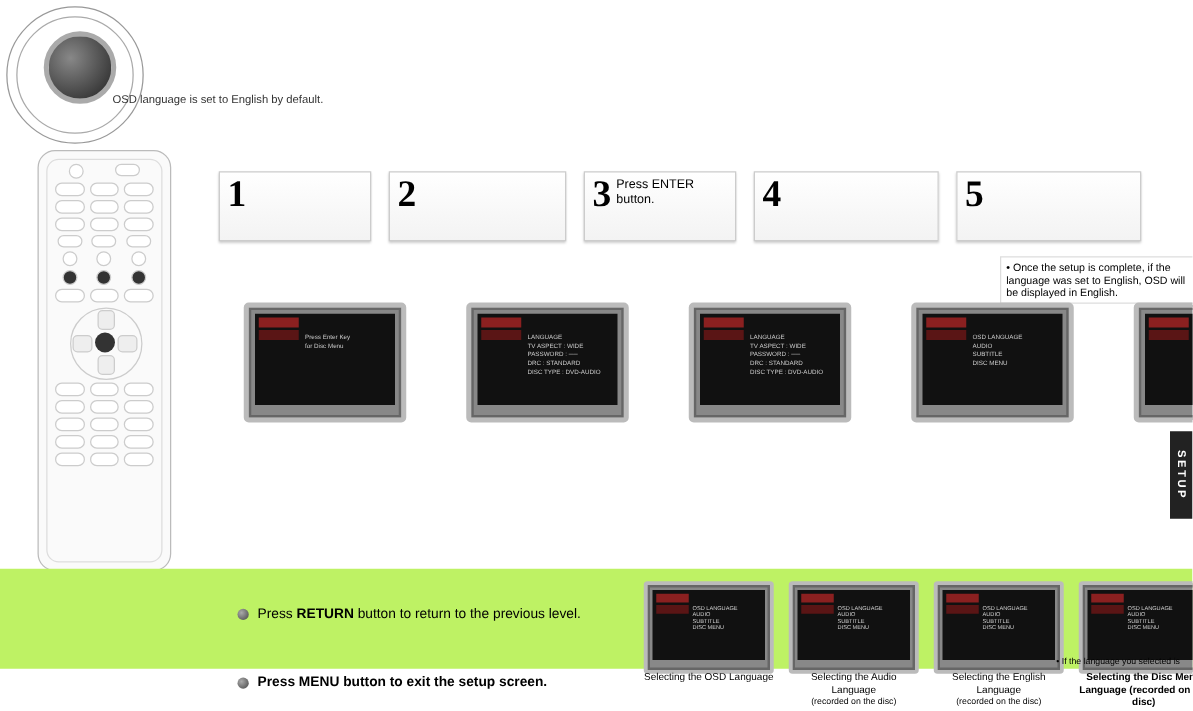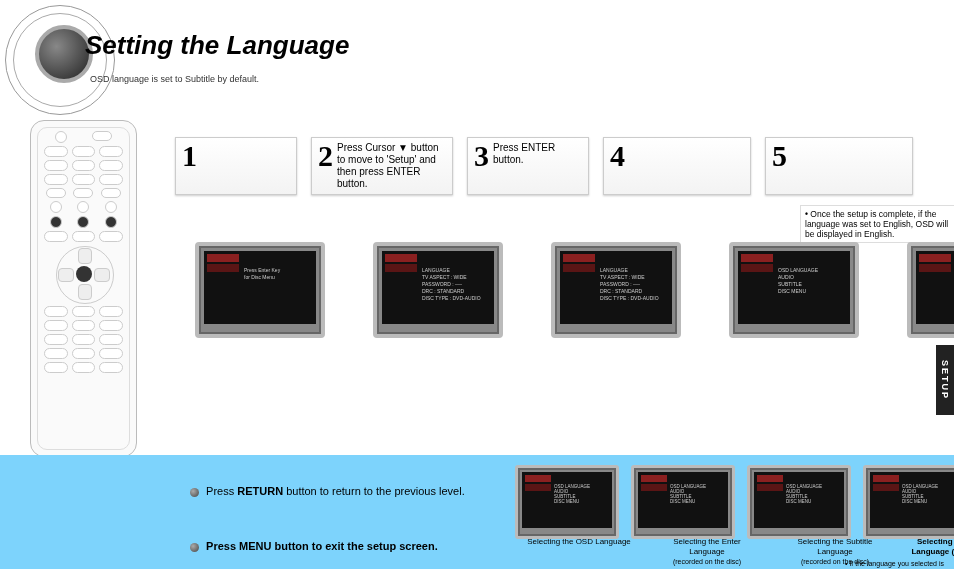--- a/index.html
+++ b/index.html
@@ -179,22 +179,22 @@
   letter-spacing: 2px;
   line-height: 18px;
   font-weight: bold;
 }
 
 .lower {
   position: absolute;
   left: 0;
   top: 455px;
   width: 954px;
-  height: 114px;
-  background: #7dd3fc;
+  height: 80px;
+  background: #bef264;
 }
 .lower .hint {
   position: absolute;
   font-size: 11px;
 }
 .hint1 { left: 190px; top: 30px; }
 .hint2 { left: 190px; top: 85px; font-weight: bold; }
 .hint-dot {
   display:inline-block; width:9px; height:9px; border-radius:50%;
   background: radial-gradient(circle at 35% 35%, #aaa, #444);
@@ -230,21 +230,20 @@
   left: 515px;
   top: 82px;
   display: flex;
   gap: 12px;
 }
 .lower-cap {
   width: 104px;
   font-size: 8px;
   text-align: center;
   line-height: 10px;
-  margin-left: 12px;
 }
 .lower-cap.bold { font-weight: bold; }
 .lower-cap .sub { font-size: 7px; }
 
 .lower-note {
   position:absolute;
   left: 845px;
   bottom: 2px;
   font-size: 7px;
 }
@@ -253,22 +252,21 @@
 <body>
 
 <div class="page">
 
   <div class="header-ring">
     <div class="ring-outer"></div>
     <div class="ring-inner"></div>
     <div class="ring-dot"></div>
   </div>
 
-  <div class="title">Setting the Language</div>
-  <div class="subtitle">OSD language is set to Subtitle by default.</div>
+  <div class="subtitle">OSD language is set to English by default.</div>
 
   <div class="remote">
     <div class="remote-inner">
       <div class="row">
           <div class="rbtn round"></div>
           <div class="rbtn pill"></div>
         </div>
       <div class="row">
           <div class="rbtn"></div>
           <div class="rbtn"></div>
@@ -339,21 +337,20 @@
         </div>
     </div>
   </div>
 
   <div class="step-row">
     <div class="step-box narrow">
       <div class="step-num">1</div>
     </div>
     <div class="step-box">
       <div class="step-num">2</div>
-      <div class="step-text">Press Cursor ▼ button to move to 'Setup' and then press <b>ENTER</b> button.</div>
     </div>
     <div class="step-box narrow">
       <div class="step-num">3</div>
       <div class="step-text">Press <b>ENTER</b> button.</div>
     </div>
     <div class="step-box wide">
       <div class="step-num">4</div>
     </div>
     <div class="step-box wide">
       <div class="step-num">5</div>
@@ -484,25 +481,25 @@
         </div>
       </div>
     </div>
 
     <div class="lower-captions">
       <div class="lower-cap">
         <div>Selecting the OSD Language</div>
         <div class="sub"></div>
       </div>
       <div class="lower-cap">
-        <div>Selecting the Enter Language</div>
+        <div>Selecting the Audio Language</div>
         <div class="sub">(recorded on the disc)</div>
       </div>
       <div class="lower-cap">
-        <div>Selecting the Subtitle Language</div>
+        <div>Selecting the English Language</div>
         <div class="sub">(recorded on the disc)</div>
       </div>
       <div class="lower-cap bold">
         <div>Selecting the Disc Menu Language (recorded on the disc)</div>
       </div>
     </div>
 
     <div class="lower-note">• If the language you selected is</div>
   </div>
 

